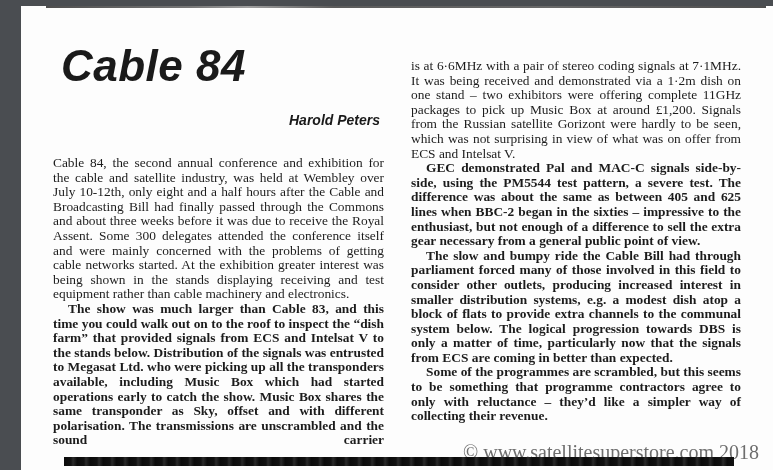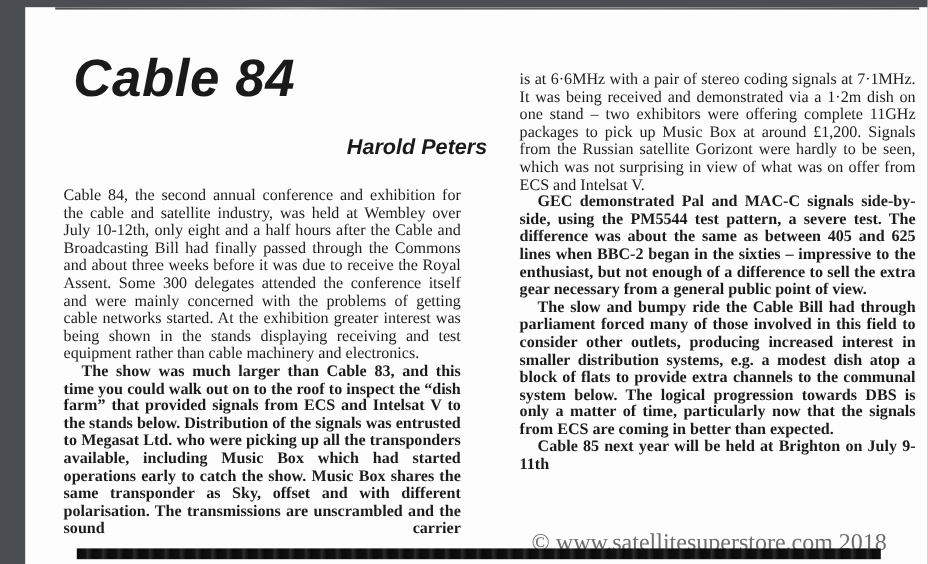--- a/index.html
+++ b/index.html
@@ -23,36 +23,36 @@
       position: absolute; left: 40px; top: 38px;
       font-family: "Liberation Sans", sans-serif;
       font-weight: bold; font-style: italic;
       font-size: 44px; letter-spacing: 0.5px;
       color: #1a1a1a; margin: 0; line-height: 1;
     }
     .author {
       position: absolute; left: 268px; top: 106px;
       font-family: "Liberation Sans", sans-serif;
       font-weight: bold; font-style: italic;
-      font-size: 18px; color: #1a1a1a;
+      font-size: 14px; color: #1a1a1a;
     }
     .col {
       position: absolute;
       font-family: "Liberation Serif", serif;
       font-size: 13.4px; line-height: 14.6px;
       color: #1c1c1c;
       text-align: justify;
     }
     .col p { margin: 0; }
     .col p.indent { text-indent: 15px; font-weight: bold; }
     .col-left { left: 32px; top: 150px; width: 331px; }
-    .col-right { left: 412px; top: 53px; width: 330px; }
+    .col-right { left: 390px; top: 53px; width: 330px; }
     .last-line { text-align-last: justify; }
     .watermark {
-      position: absolute; left: 422px; top: 436px;
+      position: absolute; left: 442px; top: 436px;
       font-family: "Liberation Serif", serif;
       font-size: 20px; color: #6e6e6e; white-space: nowrap;
       line-height: 1;
     }
     .footer-bar {
       position: absolute; left: 43px; top: 451px; width: 670px; height: 9px;
       background: repeating-linear-gradient(90deg, #0a0a0a 0px, #111 7px, #2a2a2a 9px, #0c0c0c 13px);
     }
   </style>
 </head>
@@ -66,18 +66,18 @@
 
   <div class="col col-left">
     <p>Cable 84, the second annual conference and exhibition for the cable and satellite industry, was held at Wembley over July 10-12th, only eight and a half hours after the Cable and Broadcasting Bill had finally passed through the Commons and about three weeks before it was due to receive the Royal Assent. Some 300 delegates attended the conference itself and were mainly concerned with the problems of getting cable networks started. At the exhibition greater interest was being shown in the stands displaying receiving and test equipment rather than cable machinery and electronics.</p>
     <p class="indent last-line">The show was much larger than Cable 83, and this time you could walk out on to the roof to inspect the “dish farm” that provided signals from ECS and Intelsat V to the stands below. Distribution of the signals was entrusted to Megasat Ltd. who were picking up all the transponders available, including Music Box which had started operations early to catch the show. Music Box shares the same transponder as Sky, offset and with different polarisation. The transmissions are unscrambled and the sound carrier</p>
   </div>
 
   <div class="col col-right">
     <p>is at 6·6MHz with a pair of stereo coding signals at 7·1MHz. It was being received and demonstrated via a 1·2m dish on one stand – two exhibitors were offering complete 11GHz packages to pick up Music Box at around £1,200. Signals from the Russian satellite Gorizont were hardly to be seen, which was not surprising in view of what was on offer from ECS and Intelsat V.</p>
     <p class="indent">GEC demonstrated Pal and MAC-C signals side-by-side, using the PM5544 test pattern, a severe test. The difference was about the same as between 405 and 625 lines when BBC-2 began in the sixties – impressive to the enthusiast, but not enough of a difference to sell the extra gear necessary from a general public point of view.</p>
     <p class="indent">The slow and bumpy ride the Cable Bill had through parliament forced many of those involved in this field to consider other outlets, producing increased interest in smaller distribution systems, e.g. a modest dish atop a block of flats to provide extra channels to the communal system below. The logical progression towards DBS is only a matter of time, particularly now that the signals from ECS are coming in better than expected.</p>
-    <p class="indent">Cable 85 next year will be held at Brighton on July 9-11th</p>
+    <p class="indent">Some of the programmes are scrambled, but this seems to be something that programme contractors agree to only with reluctance – they’d like a simpler way of collecting their revenue.</p>
   </div>
 
   <div class="watermark">© www.satellitesuperstore.com 2018</div>
   <div class="footer-bar"></div>
 </div>
 
 </body></html>

